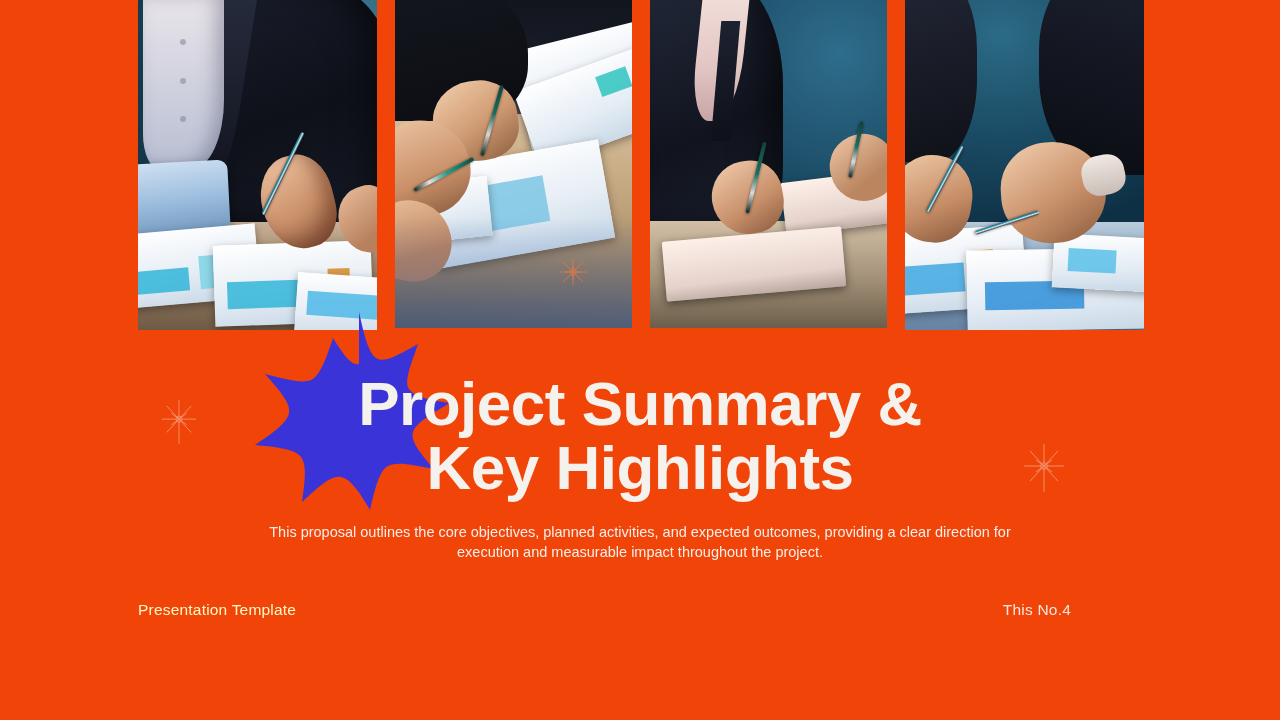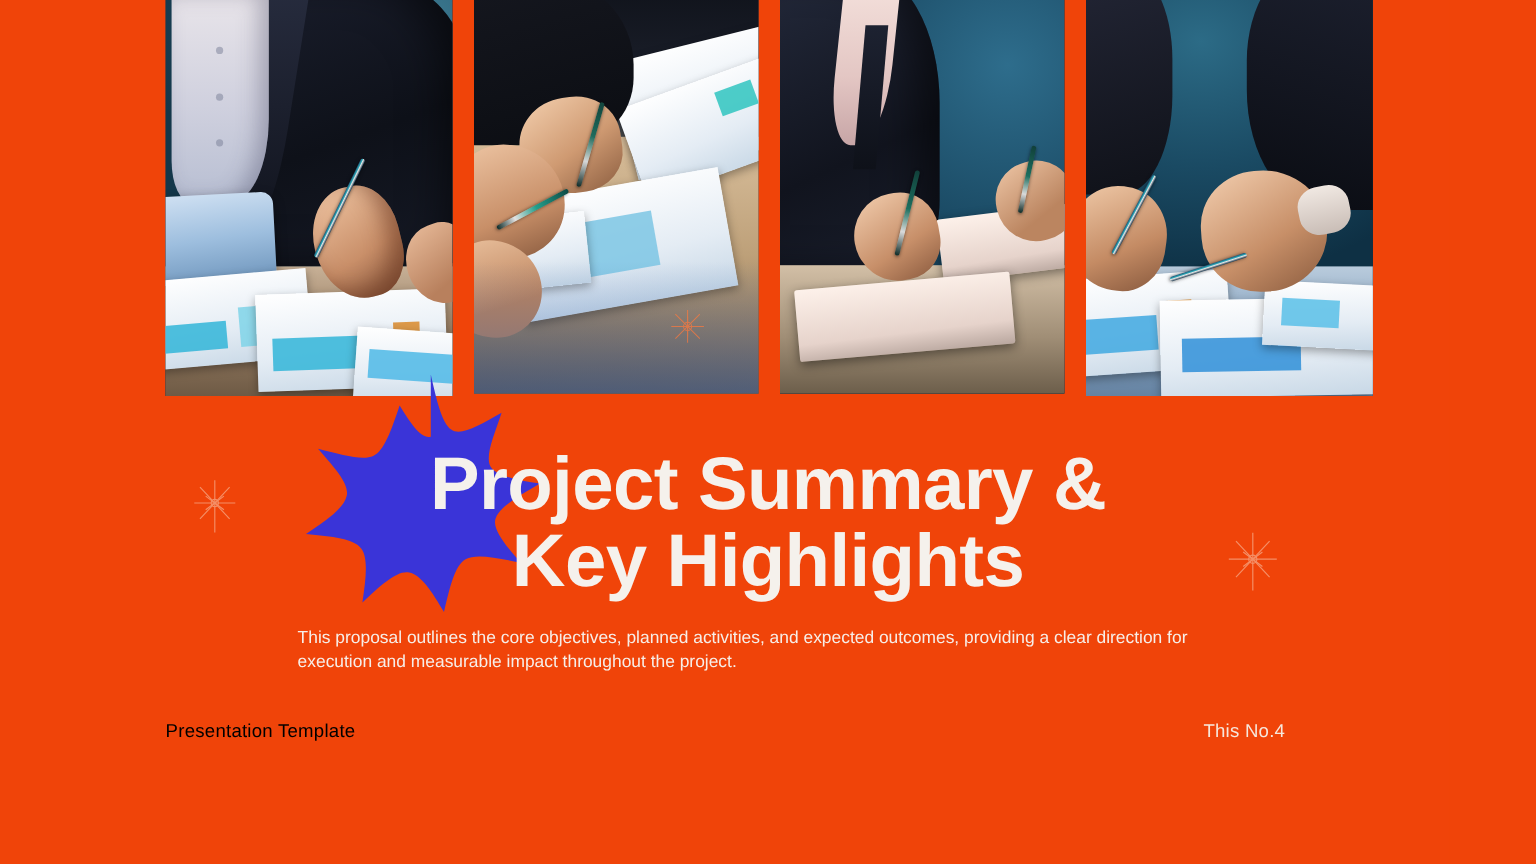--- a/index.html
+++ b/index.html
@@ -376,32 +376,33 @@
     letter-spacing: -0.5px;
     line-height: 64px;
     white-space: nowrap;
   }
 
   #subtitle {
     position: absolute;
     left: 248px;
     top: 522px;
     width: 784px;
+    text-align: center;
     color: #F7EEE8;
     font-size: 14.5px;
     line-height: 20px;
     z-index: 3;
   }
 
   
   #footer-left {
     position: absolute;
     left: 138px;
     top: 601px;
-    color: #000000;
+    color: #fef9c3;
     font-size: 15.5px;
     letter-spacing: 0.2px;
     z-index: 3;
   }
   #footer-right {
     position: absolute;
     right: 137px;
     top: 601px;
     color: #F6E7DC;
     font-size: 15.5px;

